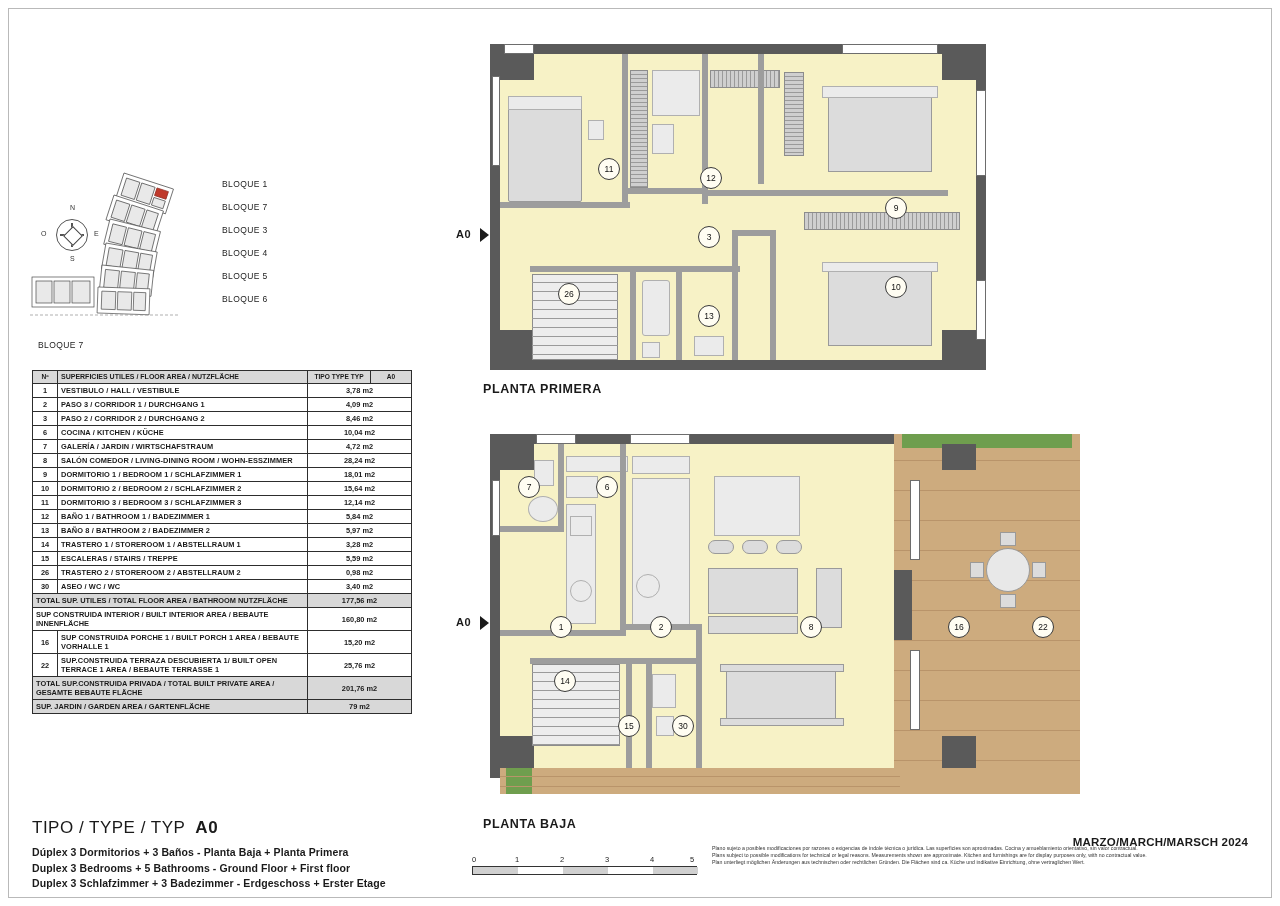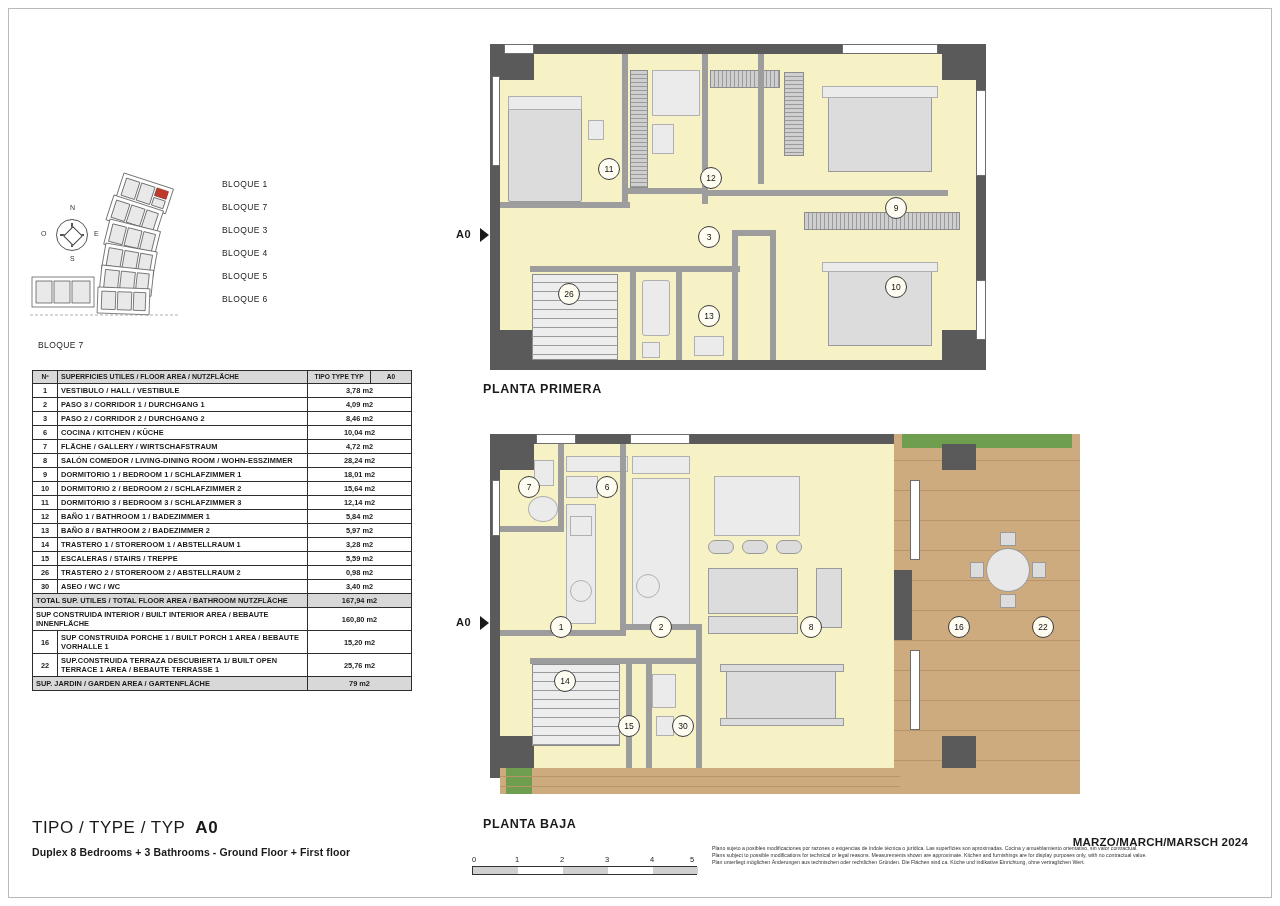--- a/index.html
+++ b/index.html
@@ -190,21 +190,21 @@
         <td class="c-desc">PASO 2 / CORRIDOR 2 / DURCHGANG 2</td>
         <td class="c-typ" colspan="2">8,46 m2</td>
       </tr>
   <tr>
         <td class="c-num">6</td>
         <td class="c-desc">COCINA / KITCHEN / KÜCHE</td>
         <td class="c-typ" colspan="2">10,04 m2</td>
       </tr>
   <tr>
         <td class="c-num">7</td>
-        <td class="c-desc">FLÄCHE / GALLERY / WIRTSCHAFSTRAUM</td>
+        <td class="c-desc">GALERÍA / JARDIN / WIRTSCHAFSTRAUM</td>
         <td class="c-typ" colspan="2">4,72 m2</td>
       </tr>
   <tr>
         <td class="c-num">8</td>
         <td class="c-desc">SALÓN COMEDOR / LIVING-DINING ROOM / WOHN-ESSZIMMER</td>
         <td class="c-typ" colspan="2">28,24 m2</td>
       </tr>
   <tr>
         <td class="c-num">9</td>
         <td class="c-desc">DORMITORIO 1 / BEDROOM 1 / SCHLAFZIMMER 1</td>
@@ -246,48 +246,54 @@
         <td class="c-typ" colspan="2">0,98 m2</td>
       </tr>
   <tr>
         <td class="c-num">30</td>
         <td class="c-desc">ASEO / WC / WC</td>
         <td class="c-typ" colspan="2">3,40 m2</td>
       </tr>
 
   <tr class="row-total">
     <td colspan="2">TOTAL SUP. UTILES / TOTAL FLOOR AREA / BATHROOM NUTZFLÄCHE</td>
-    <td class="c-typ" colspan="2">167,94 m2</td>
+    <td class="c-typ" colspan="2">177,56 m2</td>
   </tr>
   <tr class="row-sub">
     <td colspan="2">SUP CONSTRUIDA INTERIOR / BUILT INTERIOR AREA / BEBAUTE INNENFLÄCHE</td>
     <td class="c-typ" colspan="2">160,80 m2</td>
   </tr>
   <tr>
     <td class="c-num">16</td>
     <td class="c-desc">SUP CONSTRUIDA PORCHE 1 / BUILT PORCH 1 AREA / BEBAUTE VORHALLE 1</td>
     <td class="c-typ" colspan="2">15,20 m2</td>
   </tr>
   <tr>
     <td class="c-num">22</td>
     <td class="c-desc">SUP.CONSTRUIDA TERRAZA DESCUBIERTA 1/ BUILT OPEN TERRACE 1 AREA / BEBAUTE TERRASSE 1</td>
     <td class="c-typ" colspan="2">25,76 m2</td>
   </tr>
   <tr class="row-total">
+    <td colspan="2">TOTAL SUP.CONSTRUIDA PRIVADA / TOTAL  BUILT PRIVATE AREA / GESAMTE BEBAUTE FLÄCHE</td>
+    <td class="c-typ" colspan="2">201,76 m2</td>
+  </tr>
+  <tr class="row-total">
     <td colspan="2">SUP. JARDIN / GARDEN AREA / GARTENFLÄCHE</td>
     <td class="c-typ" colspan="2">79 m2</td>
   </tr>
 </tbody>
   </table>
 
 <div class="tipo-line">
   <span>TIPO / TYPE / TYP</span><span class="tipo-code">A0</span>
 </div>
 <div class="desc-lines">
-  <div>Duplex 8 Bedrooms + 3 Bathrooms - Ground Floor + First floor</div>
+  <div>Dúplex 3 Dormitorios + 3 Baños - Planta Baja + Planta Primera</div>
+  <div>Duplex 3 Bedrooms + 5 Bathrooms - Ground Floor + First floor</div>
+  <div>Duplex 3 Schlafzimmer + 3 Badezimmer - Erdgeschoss + Erster Etage</div>
 </div>
 
 <div class="plan" style="left:470px;top:30px;width:550px;height:345px;">
 
   <div class="wall" style="left:20px;top:14px;width:496px;height:10px;"></div>
   <div class="wall" style="left:20px;top:14px;width:10px;height:326px;"></div>
   <div class="wall" style="left:506px;top:14px;width:10px;height:326px;"></div>
   <div class="wall" style="left:20px;top:330px;width:496px;height:10px;"></div>
 
   <div class="rm" style="left:30px;top:24px;width:476px;height:306px;"></div>

